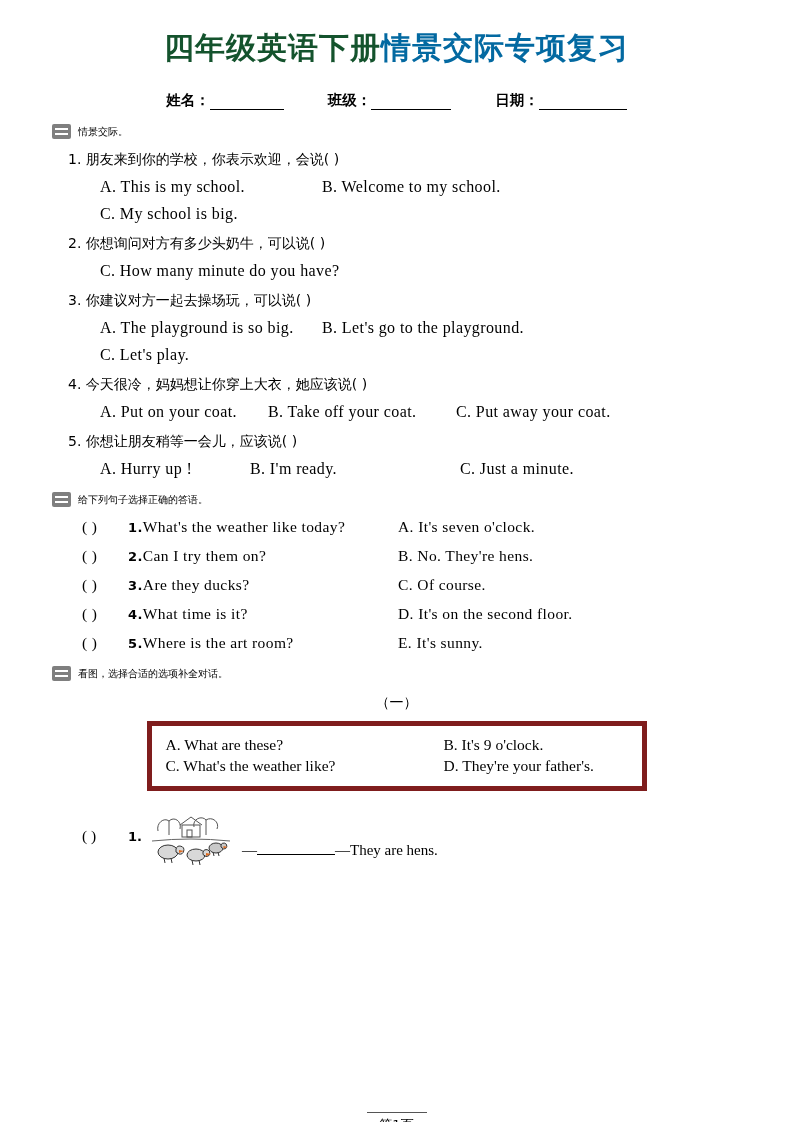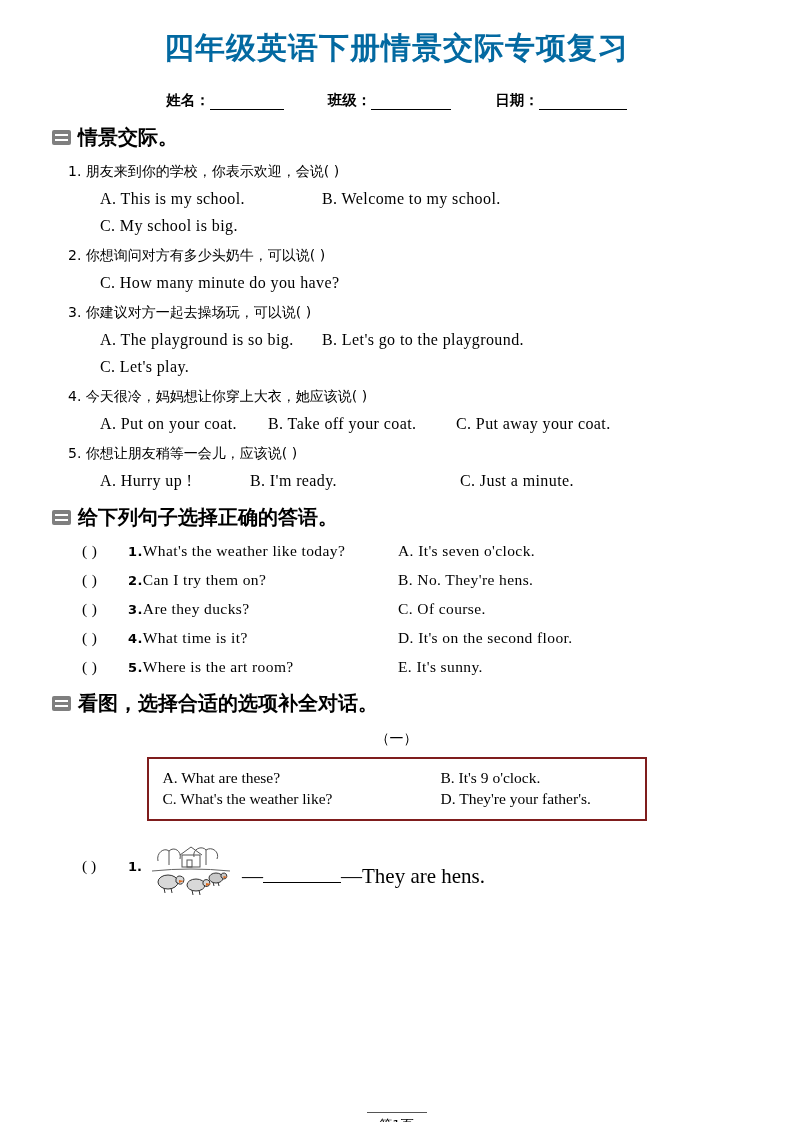--- a/index.html
+++ b/index.html
@@ -30,21 +30,21 @@
     justify-content: center;
     margin-top: 28px;
     white-space: nowrap;
   }
   .title-black, .title-red {
     font-family: "DejaVu Sans", sans-serif;
     font-weight: bold;
     font-size: 30px;
     letter-spacing: 1px;
   }
-  .title-black { color: #0369a1; }
+  .title-black { color: #14532d; }
   .title-red { color: #0369a1; }
 
   
   .info-row {
     display: flex;
     justify-content: center;
     align-items: flex-end;
     margin-top: 22px;
     font-family: "DejaVu Sans", sans-serif;
     font-size: 14.5px;
@@ -85,22 +85,22 @@
     height: 2px;
     background: #fff;
   }
   .sec-num::before { top: 4px; }
   .sec-num::after { top: 9px; }
   .sec-num.three::before {
     box-shadow: 0 5px 0 0 #fff;
   }
   .sec-title {
     font-family: "DejaVu Sans", sans-serif;
-    font-weight: bold;
-    font-size: 20px;
+    font-weight: normal;
+    font-size: 10px;
   }
 
   
   .q {
     font-family: "DejaVu Sans", sans-serif;
     font-size: 14px;
     margin-top: 12px;
     margin-left: 16px;
   }
   .opts {
@@ -142,21 +142,21 @@
   
   .center-label {
     text-align: center;
     font-family: "DejaVu Sans", sans-serif;
     font-size: 14px;
     margin-top: 13px;
   }
   .optbox {
     margin: 9px auto 0 auto;
     width: 500px;
-    border: 2px solid #7f1d1d;
+    border: 5px solid #7f1d1d;
     padding: 7px 14px 8px 14px;
     box-sizing: border-box;
     font-family: "Liberation Serif", serif;
     font-size: 15.5px;
   }
   .optbox-row { display: flex; margin: 3px 0; }
   .optbox-c1 { width: 278px; }
 
   .pic-row {
     display: flex;
@@ -168,21 +168,21 @@
   .pic-idx { font-family: "DejaVu Sans", sans-serif; font-size: 13px; font-weight: bold; margin-right: 4px;}
   .hen-pic {
     width: 78px;
     height: 62px;
     margin-left: 6px;
     margin-right: 12px;
     flex: none;
   }
   .ans-line {
     font-family: "Liberation Serif", serif;
-    font-size: 21px;
+    font-size: 15px;
     align-self: flex-end;
     margin-bottom: 8px;
     white-space: nowrap;
   }
   .u-blank {
     display: inline-block;
     border-bottom: 1px solid #000;
     width: 78px;
     height: 13px;
   }

